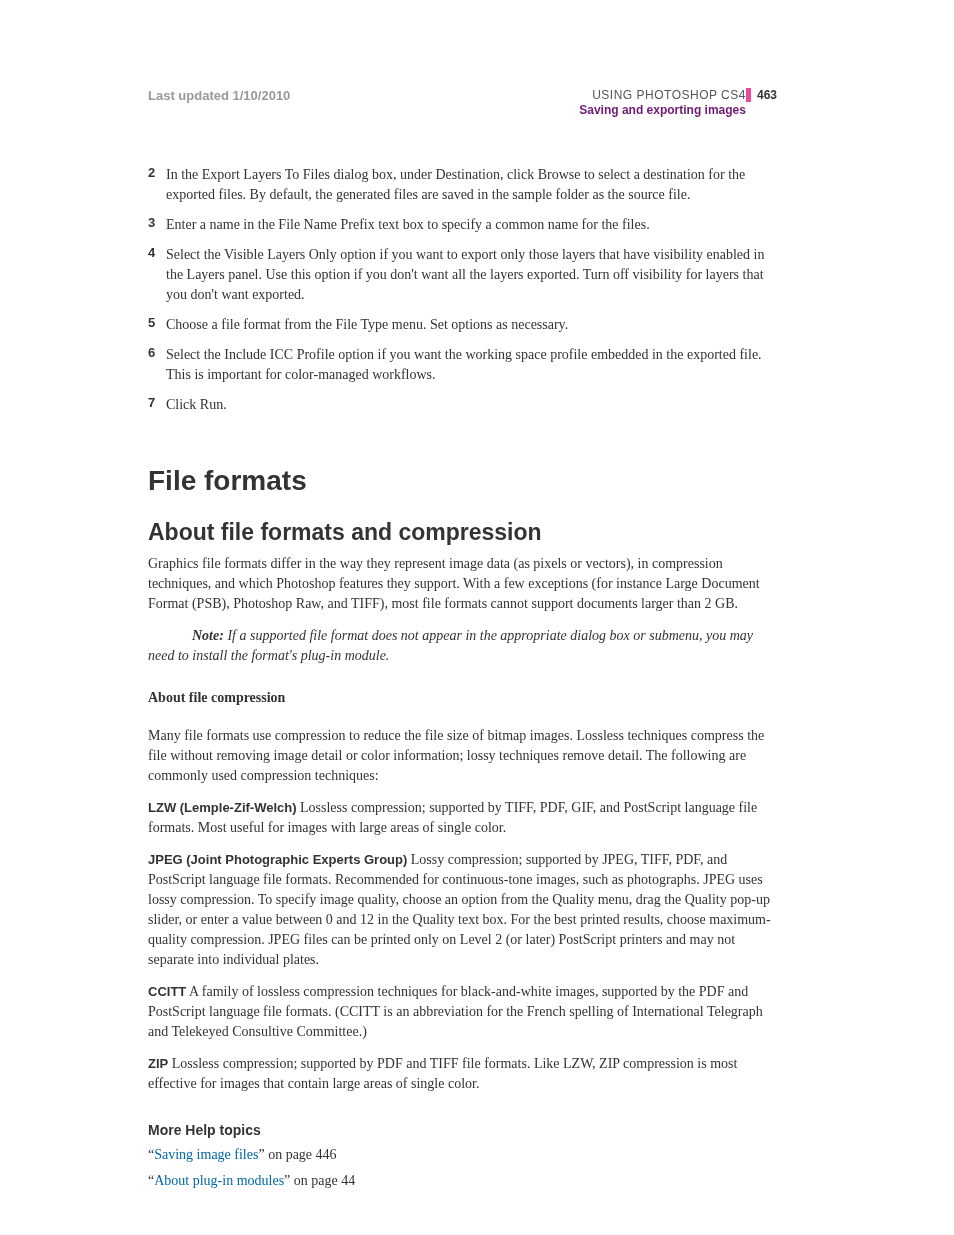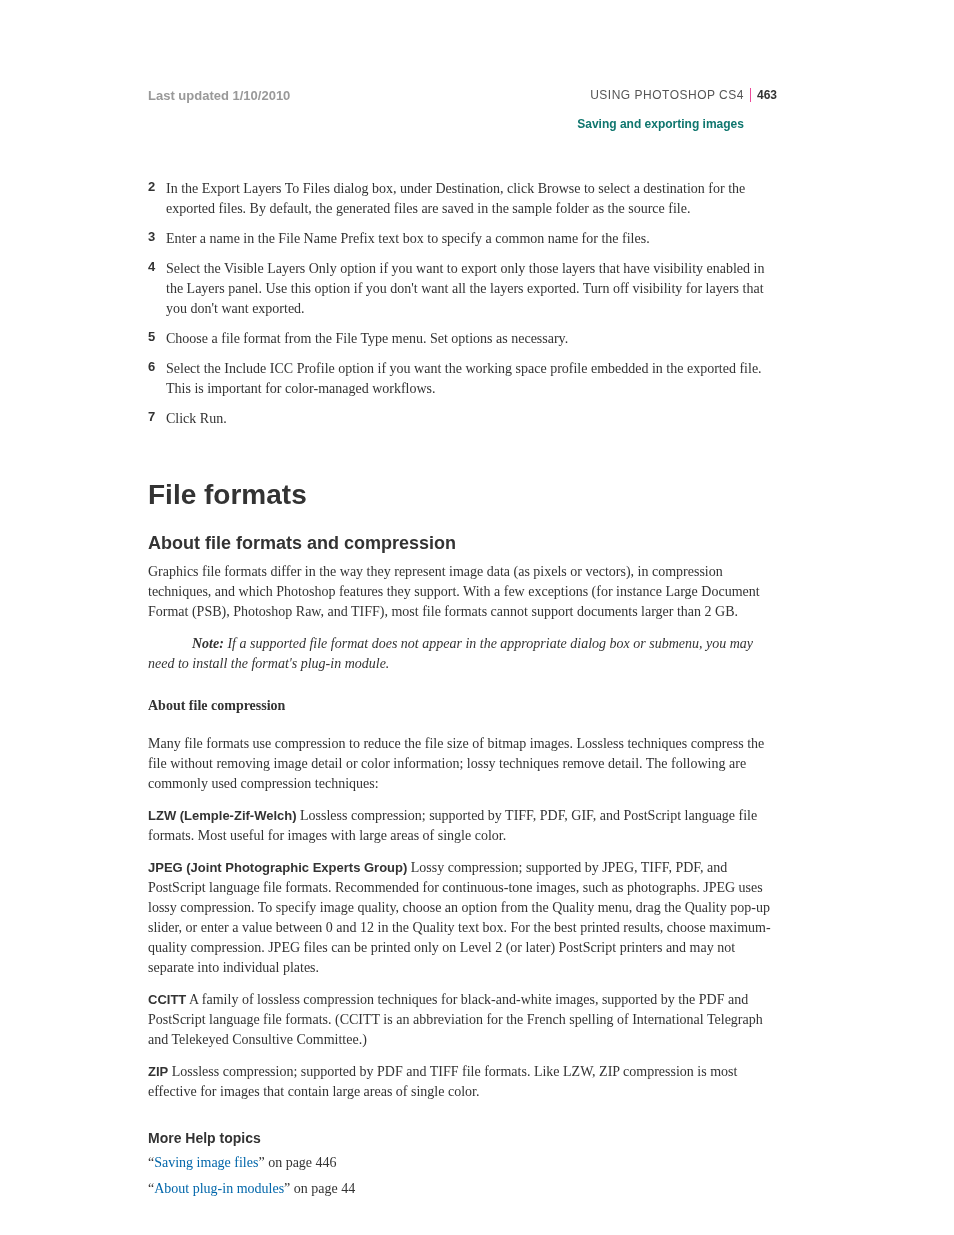--- a/index.html
+++ b/index.html
@@ -39,31 +39,30 @@
     font-family: "Myriad Pro", Arial, sans-serif;
   }
   .run-head {
     font-size: 12px;
     color: #555;
     letter-spacing: 0.5px;
   }
   .chapter-title {
     font-size: 12px;
     font-weight: bold;
-    color: #0f766e;
-    margin-top: 15px;
+    color: #701a75;
+    margin-top: 1px;
   }
   .page-num {
     font-family: "Myriad Pro", Arial, sans-serif;
     font-size: 12px;
     font-weight: bold;
     color: #333;
-    border-left: 1px solid #ec4899;
+    border-left: 5px solid #ec4899;
     padding-left: 6px;
-    margin-left: 6px;
     line-height: 14px;
     text-align: right;
   }
   .steps {
     margin: 0 0 30px 0;
   }
   .step {
     display: flex;
     margin-bottom: 10px;
   }
@@ -83,21 +82,21 @@
   h1.section-title {
     font-family: "Myriad Pro", Arial, sans-serif;
     font-weight: bold;
     font-size: 28px;
     margin: 50px 0 22px 0;
     color: #333;
   }
   h2.subsection {
     font-family: "Myriad Pro", Arial, sans-serif;
     font-weight: bold;
-    font-size: 18px;
+    font-size: 23px;
     margin: 18px 0 8px 0;
     color: #333;
   }
   p.body {
     font-size: 14px;
     line-height: 20px;
     margin: 0 0 12px 0;
     color: #333;
   }
   p.note {

